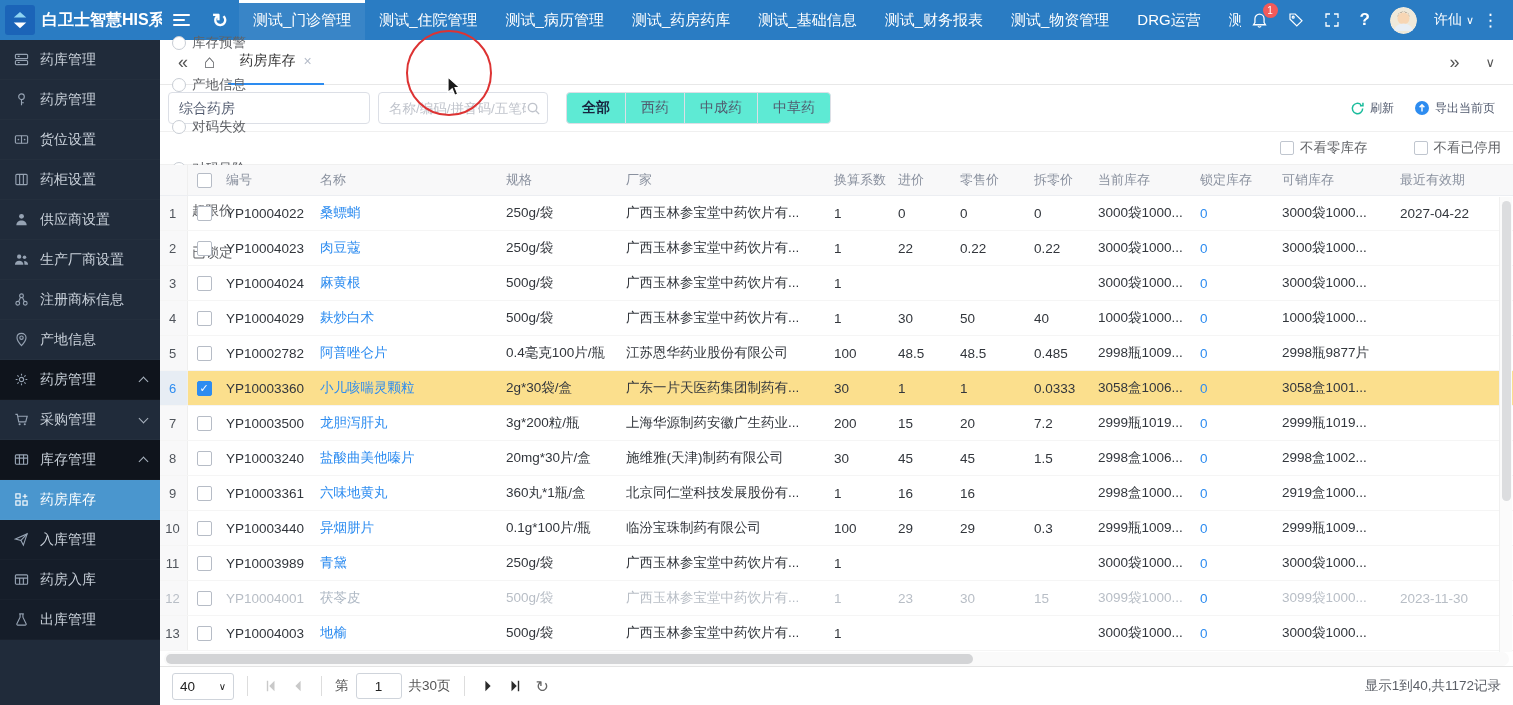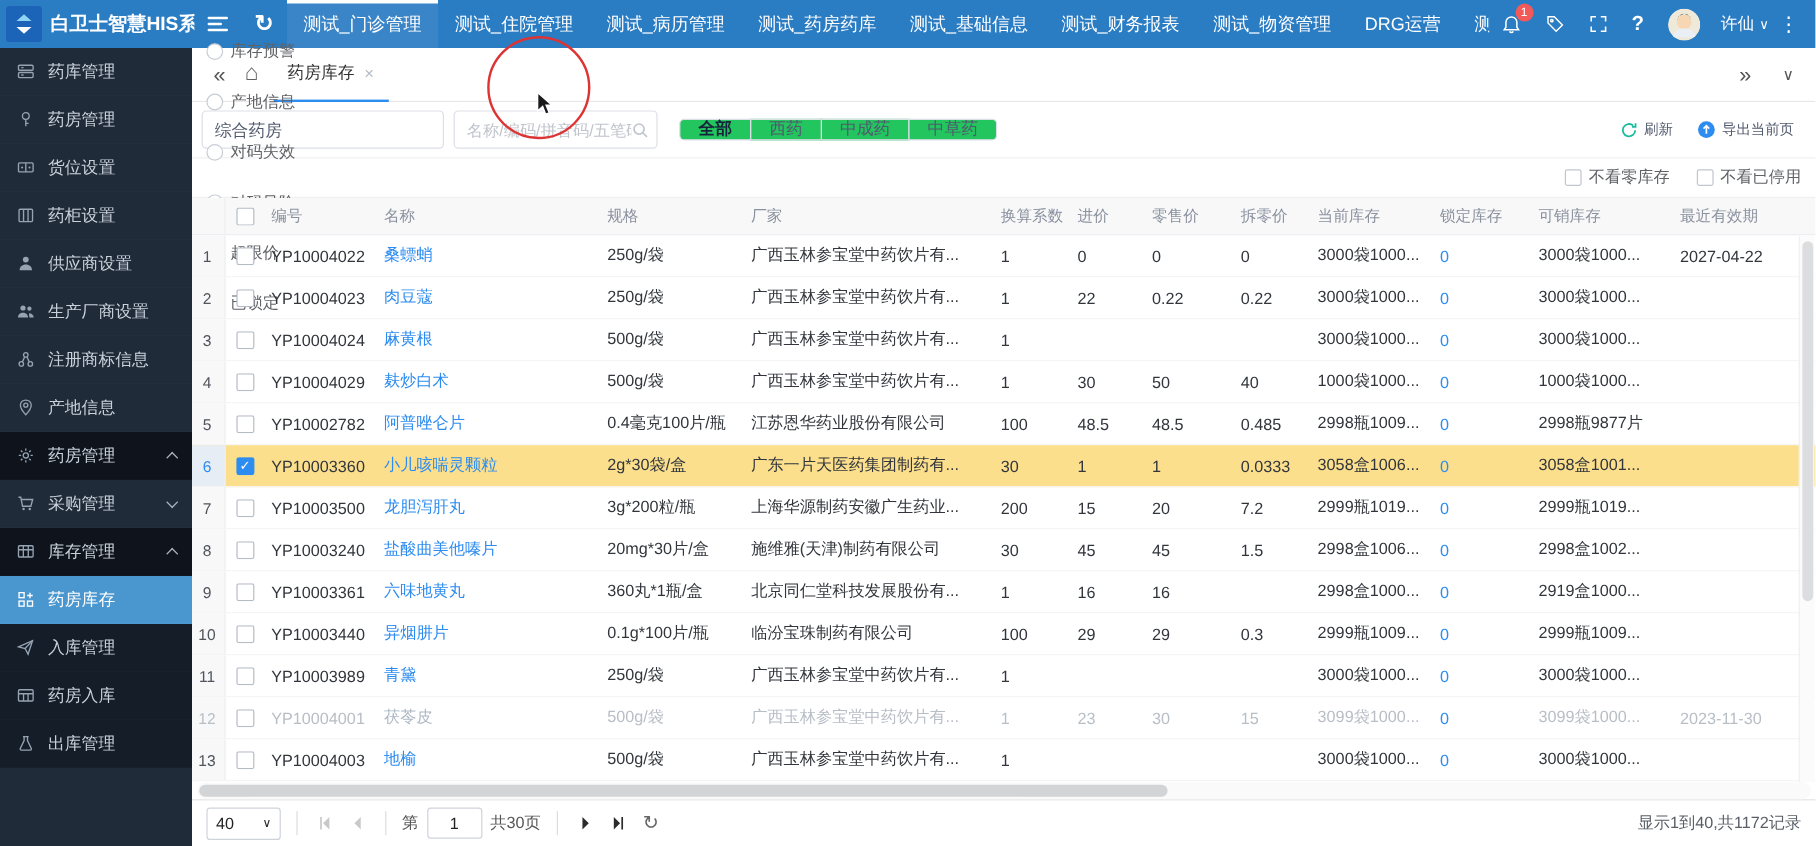--- a/index.html
+++ b/index.html
@@ -50,33 +50,33 @@
   .ts-close { color:#b5bcc9; font-size:14px; cursor:pointer; }
   .ts-right { margin-left:auto; display:flex; align-items:center; gap:18px; color:#555; }
 
   
   .filterbar { height:47px; display:flex; align-items:center; padding:0 8px; border-bottom:1px solid #f0f0f0; flex:none; }
   .pharmacy-box { width:202px; height:32px; border:1px solid #dcdfe6; border-radius:4px; line-height:30px; padding:0 10px; font-size:14px; color:#515a6e; margin-right:8px; cursor:pointer; }
   .search-box { width:170px; height:32px; border:1px solid #dcdfe6; border-radius:4px; display:flex; align-items:center; padding:0 6px 0 10px; }
   .search-box input { border:none; outline:none; width:100%; font-size:13.5px; color:#333; font-family:inherit; }
   .search-box input::placeholder { color:#c0c4cc; }
   .cat-group { display:flex; margin-left:18px; }
-  .cat-btn { height:18px; padding:0 15px; border:1px solid #dcdfe6; margin-left:-1px; display:flex; align-items:center; font-size:14px; color:#515a6e; background:#22c55e; cursor:pointer; }
+  .cat-btn { height:32px; padding:0 15px; border:1px solid #dcdfe6; margin-left:-1px; display:flex; align-items:center; font-size:14px; color:#515a6e; background:#5eead4; cursor:pointer; }
   .cat-btn:first-child { border-radius:4px 0 0 4px; margin-left:0; }
   .cat-btn:last-child { border-radius:0 4px 4px 0; }
   .cat-btn.active { font-weight:bold; color:#17233d; position:relative; z-index:1; }
   .fb-actions { margin-left:auto; display:flex; align-items:center; gap:20px; padding-right:10px; }
   .fb-link { display:flex; align-items:center; gap:5px; font-size:12px; color:#515a6e; cursor:pointer; }
 
   
   .radiobar { height:33px; display:flex; align-items:center; padding:0 12px; gap:24px; border-bottom:1px solid #f0f0f0; flex:none; }
   .radio-item { display:flex; align-items:center; gap:6px; font-size:13.5px; color:#606266; cursor:pointer; }
   .radio-dot { width:14px; height:14px; border:1px solid #c8cdd4; border-radius:50%; background:#fff; flex:none; }
   .rb-right { margin-left:auto; display:flex; gap:22px; }
-  .check-item { display:flex; align-items:center; gap:6px; font-size:13.5px; color:#606266; cursor:pointer; }
+  .check-item { display:flex; align-items:center; gap:6px; font-size:13.5px; color:#606266; cursor:pointer;margin-left:24px; }
   .cbox { width:14px; height:14px; border:1px solid #c0c6cf; border-radius:2px; background:#fff; flex:none; }
 
   
   .thead { height:31px; background:#f8f8f9; display:flex; align-items:center; color:#8a919f; font-size:13px; border-bottom:1px solid #eceef2; flex:none; }
   .tbody { flex:none; }
   .trow { height:35px; display:flex; align-items:center; font-size:13.5px; color:#32363c; border-bottom:1px solid #f5f5f5; }
   .trow.selected { background:#fbdf8d; }
   .cell { padding:0 6px 0 4px; overflow:hidden; white-space:nowrap; flex:none; }
   .c-num { width:28px; display:flex; align-items:center; justify-content:center; height:100%; background:#f8f8f9; border-right:1px solid #efefef; color:#50555c; font-size:13px; }
   .trow.selected .c-num { background:#e7edf4; color:#2d8cf0; }

